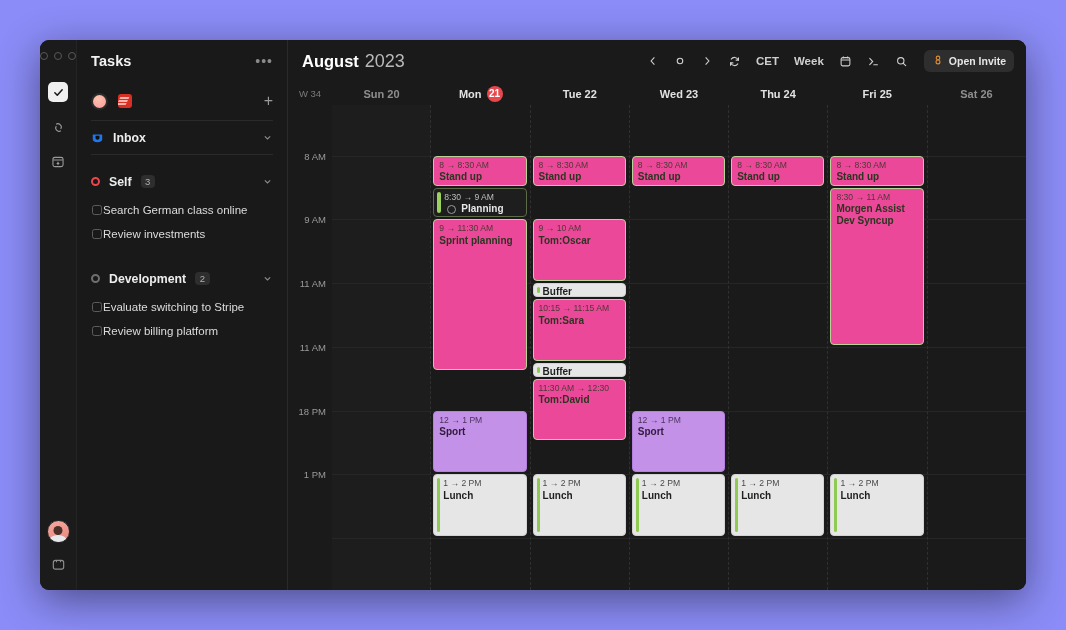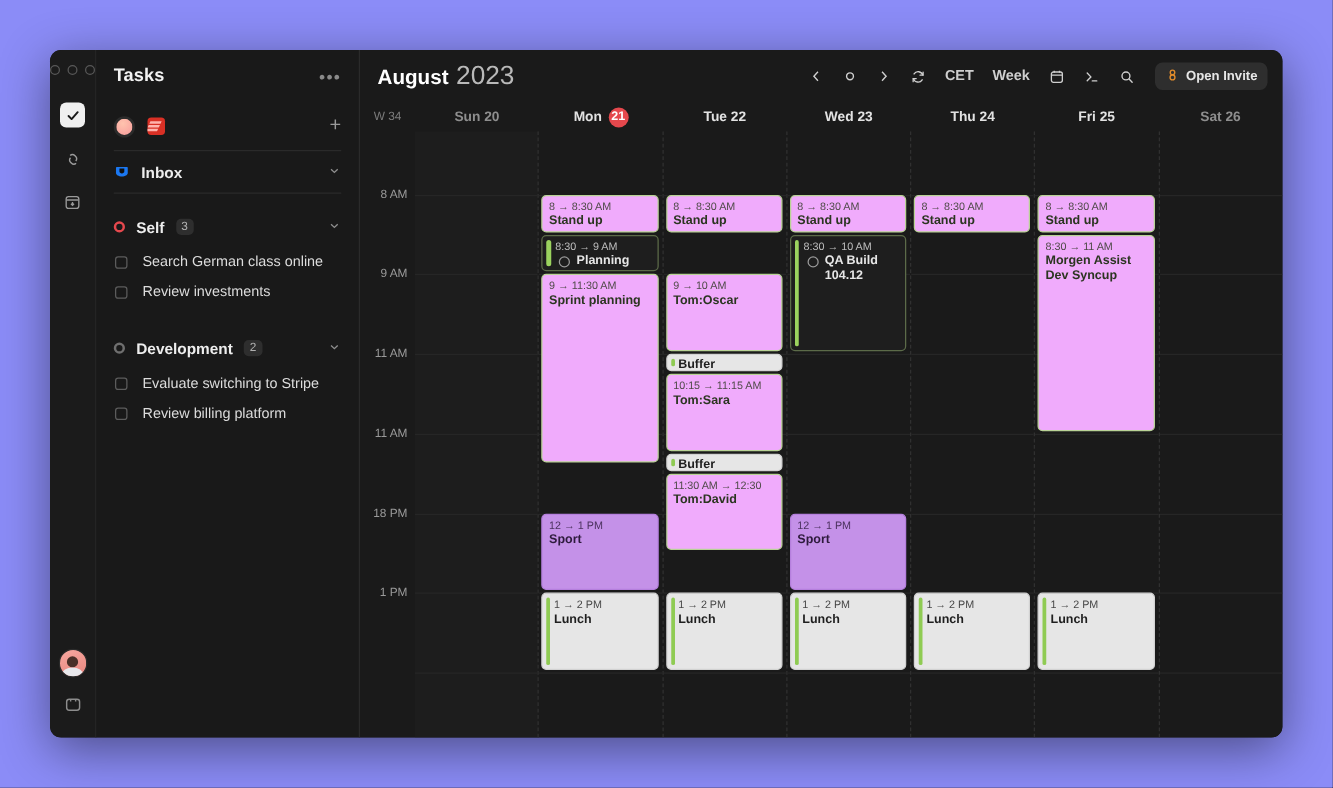--- a/index.html
+++ b/index.html
@@ -98,38 +98,38 @@
   .badge-count {
     font-size: 9.5px; color:#b0b0b0; background:#2e2e2e;
     border-radius:4px; padding:1.5px 4.5px; line-height:1;
   }
   .chev { margin-left:auto; color:#8d8d8d; }
   .ring { width:9px; height:9px; border-radius:50%; border:2.4px solid #e5484d; }
   .ring.grey { border-color:#6f6f6f; }
   .inbox-ico { width:13px; height:13px; }
 
   .task-row {
-    height: 24px; display:flex; align-items:center; gap:12px; padding: 0 14px 0 15px;
+    height: 24px; display:flex; align-items:center; gap:1px; padding: 0 14px 0 15px;
   }
   .cbox {
     width:10px; height:10px; border-radius:2.5px; border:1.4px solid #5c5c5c;
     flex:0 0 10px;
   }
   .task-label { font-size:11.5px; color:#dcdcdc; }
 
   .gap-10 { height: 10px; }
   .gap-16 { height: 16px; }
 
   
   #calendar { flex:1; display:flex; flex-direction:column; background:#1a1a1a; min-width:0; }
   #cal-toolbar {
     height: 42px; display:flex; align-items:center; padding: 0 12px 0 14px; gap: 0;
   }
   #cal-month { font-size:16.5px; font-weight:700; color:#ffffff; }
-  #cal-year { font-size:21px; font-weight:400; color:#b9b9b9; margin-left:6px; }
+  #cal-year { font-size:18px; font-weight:400; color:#b9b9b9; margin-left:6px; }
   #tb-right { margin-left:auto; display:flex; align-items:center; gap: 3px; }
   .tb-btn {
     height:24px; min-width:24px; padding: 0 6px; border-radius:5px;
     display:flex; align-items:center; justify-content:center;
     color:#cfcfcf; font-size:11.5px; font-weight:600;
   }
   .tb-btn svg { display:block; }
   #open-invite {
     height:22px; border-radius:6px; background:#2e2e2e;
     display:flex; align-items:center; gap:5px; padding: 0 8px; margin-left:7px;
@@ -169,21 +169,21 @@
   .hline { position:absolute; left:0; right:0; height:1px; background:#262626; }
 
   
   .ev {
     position:absolute; left:2px; right:3px;
     border-radius:4px; overflow:hidden; padding: 3px 5px;
     font-size:9.5px; line-height:1.22;
   }
   .ev .t { font-size:8.6px; opacity:.82; white-space:nowrap; }
   .ev .n { font-size:10px; font-weight:700; margin-top:1px; }
-  .ev.green { background:#f0abfc; color:#2b3520; border:1px solid #b9d296; }
+  .ev.green { background:#ec4899; color:#2b3520; border:1px solid #b9d296; }
   .ev.purple-light { background:#c491e8; color:#2e1b3d; border:1px solid #b57fdd; }
   .ev.purple-dark { background:#2e2338; color:#e5ddee; border:1px solid #4a3c57; }
   .ev.pale { background:#e6e6e6; color:#1f1f1f; border:1px solid #d2d2d2; padding-left:9px;}
   .ev.pale:before { content:""; position:absolute; left:3px; top:3px; bottom:3px;
      width:3px; border-radius:2px; background:#8fcb53; }
   .ev.task {
     background:#1e1e1e; color:#e7e7e7; border:1px solid #5c6b49; padding-left:10px;
   }
   .ev.task:before { content:""; position:absolute; left:3px; top:3px; bottom:3px;
      width:3.5px; border-radius:2px; background:#9bd35e; }
@@ -521,27 +521,20 @@
             <div class="hline" style="top: 114.4px;"></div>
             <div class="hline" style="top: 178.1px;"></div>
             <div class="hline" style="top: 241.8px;"></div>
             <div class="hline" style="top: 305.5px;"></div>
             <div class="hline" style="top: 369.2px;"></div>
             <div class="hline" style="top: 432.9px;"></div>
             <div class="ev green" style="top: 50.7px; height: 29.85px;">
               <div class="t">8 → 8:30 AM</div>
               <div class="n">Stand up</div>
             </div>
-            <div class="ev task" style="top: 82.55px; height: 93.55px;">
-              <div class="t">8:30 → 10 AM</div>
-              <div class="n">
-                <span class="cb"></span>
-                <span>QA Build 104.12</span>
-              </div>
-            </div>
             <div class="ev purple-light" style="top: 305.5px; height: 61.7px;">
               <div class="t">12 → 1 PM</div>
               <div class="n">Sport</div>
             </div>
             <div class="ev pale" style="top: 369.2px; height: 61.7px;">
               <div class="t">1 → 2 PM</div>
               <div class="n">Lunch</div>
             </div>
           </div>
         <div class="day-col">

